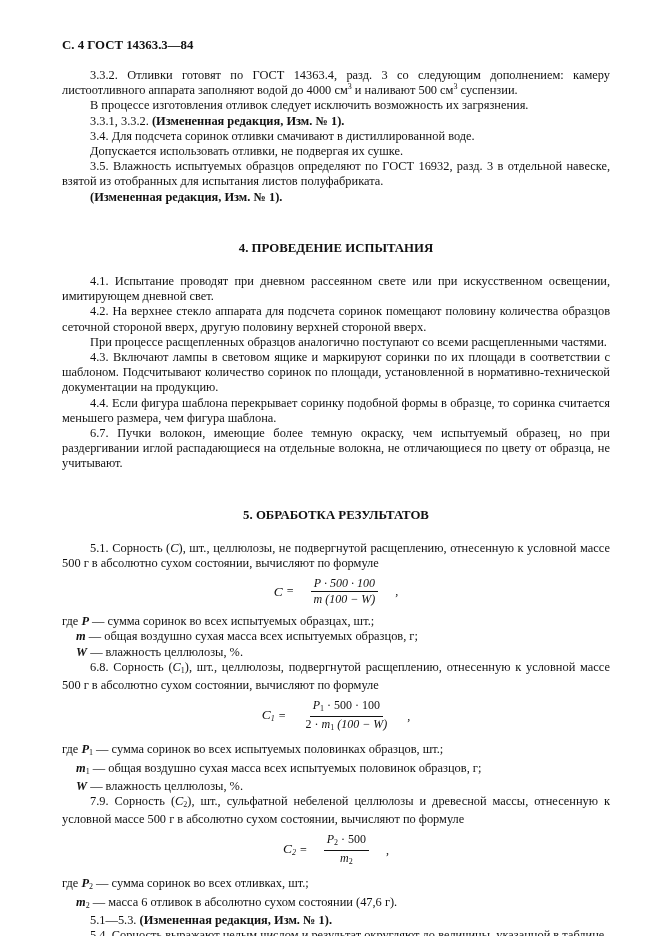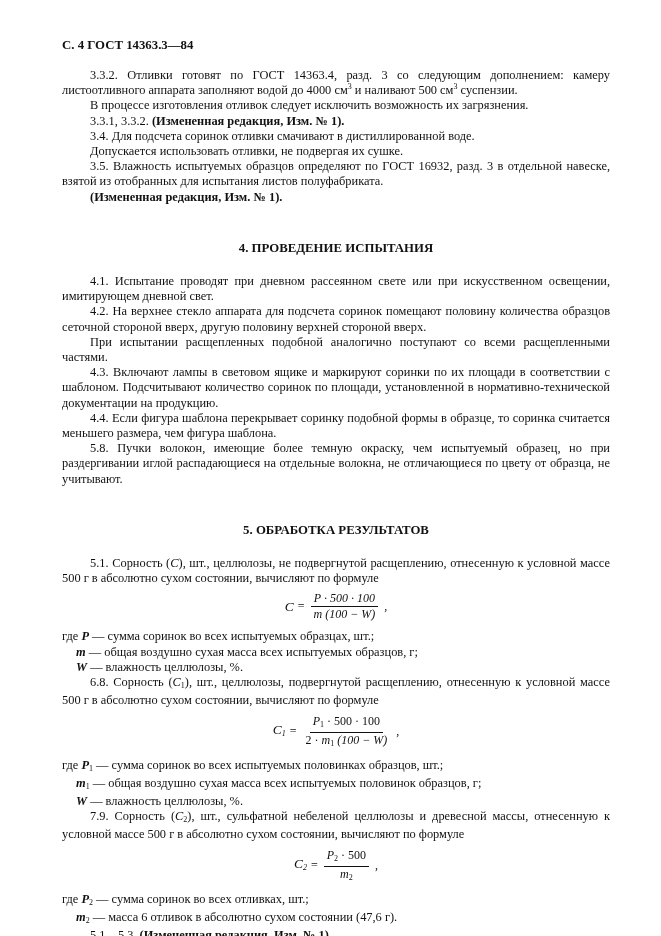--- a/index.html
+++ b/index.html
@@ -10,21 +10,21 @@
   }
   .page { position: absolute; left: 0; top: 0; width: 661px; height: 936px; }
   .header { position: absolute; left: 62px; top: 38px; font-weight: bold; font-size: 12.8px; }
   .body { position: absolute; left: 62px; top: 68px; width: 548px; }
   p { margin: 0; text-align: justify; }
   p.ind { text-indent: 28px; }
   .b { font-weight: bold; }
   .sec { text-align: center; font-weight: bold; font-size: 12.8px; margin: 36px 0 18px 0; }
   .formula { display: flex; justify-content: center; align-items: center; margin: 6px 0 8px 0; font-size: 12px; }
   .formula .lhs { font-style: italic; font-size: 13.5px; margin-right: 4px; }
-  .frac { display: inline-flex; flex-direction: column; align-items: center; margin: 0 6px; }
+  .frac { display: inline-flex; flex-direction: column; align-items: center; margin: 0 17px; }
   .frac .num { padding: 0 3px 1px 3px; border-bottom: 1px solid #111; line-height: 13px; }
   .frac .den { padding: 1px 3px 0 3px; line-height: 13px; }
   i { font-style: italic; }
   sub { font-size: 8px; vertical-align: -2px; }
   sup { font-size: 8px; vertical-align: 5px; line-height: 0; }
   .where { margin: 0; }
   .where .sym { font-style: italic; font-weight: bold; }
   .ind2 { padding-left: 14px; }
 </style>
 </head>
@@ -39,24 +39,24 @@
     <p class="ind">В процессе изготовления отливок следует исключить возможность их загрязнения.</p>
     <p class="ind"><span>3.3.1, 3.3.2. </span><span class="b">(Измененная редакция, Изм. № 1).</span></p>
     <p class="ind">3.4.  Для подсчета соринок отливки смачивают в дистиллированной воде.</p>
     <p class="ind">Допускается использовать отливки, не подвергая их сушке.</p>
     <p class="ind">3.5.  Влажность испытуемых образцов определяют по ГОСТ 16932, разд. 3 в отдельной навеске, взятой из отобранных для испытания листов полуфабриката.</p>
     <p class="ind b">(Измененная редакция, Изм. № 1).</p>
 
     <div class="sec">4. ПРОВЕДЕНИЕ ИСПЫТАНИЯ</div>
     <p class="ind">4.1.  Испытание проводят при дневном рассеянном свете или при искусственном освещении, имитирующем дневной свет.</p>
     <p class="ind">4.2.  На верхнее стекло аппарата для подсчета соринок помещают половину количества образцов сеточной стороной вверх, другую половину верхней стороной вверх.</p>
-    <p class="ind">При испытании расщепленных подобной аналогично поступают со всеми расщепленными частями.</p>
+    <p class="ind">При процессе расщепленных образцов аналогично поступают со всеми расщепленными частями.</p>
     <p class="ind">4.3.  Включают лампы в световом ящике и маркируют соринки по их площади в соответствии с шаблоном. Подсчитывают количество соринок по площади, установленной в нормативно-технической документации на продукцию.</p>
     <p class="ind">4.4. Если фигура шаблона перекрывает соринку подобной формы в образце, то соринка считается меньшего размера, чем фигура шаблона.</p>
-    <p class="ind">5.8. Пучки волокон, имеющие более темную окраску, чем испытуемый образец, но при раздергивании иглой распадающиеся на отдельные волокна, не отличающиеся по цвету от образца, не учитывают.</p>
+    <p class="ind">6.7. Пучки волокон, имеющие более темную окраску, чем испытуемый образец, но при раздергивании иглой распадающиеся на отдельные волокна, не отличающиеся по цвету от образца, не учитывают.</p>
 
     <div class="sec">5. ОБРАБОТКА РЕЗУЛЬТАТОВ</div>
     <p class="ind"><span>5.1. Сорность (</span><i>C</i><span>), шт., целлюлозы, не подвергнутой расщеплению, отнесенную к условной массе 500 г в абсолютно сухом состоянии, вычисляют по формуле</span></p>
 
     <div class="formula">
       <span class="lhs">C</span>
       <span> = </span>
       <span class="frac">
         <span class="num"><i>P · 500 · 100</i></span>
         <span class="den"><i>m (100 − W)</i></span>

